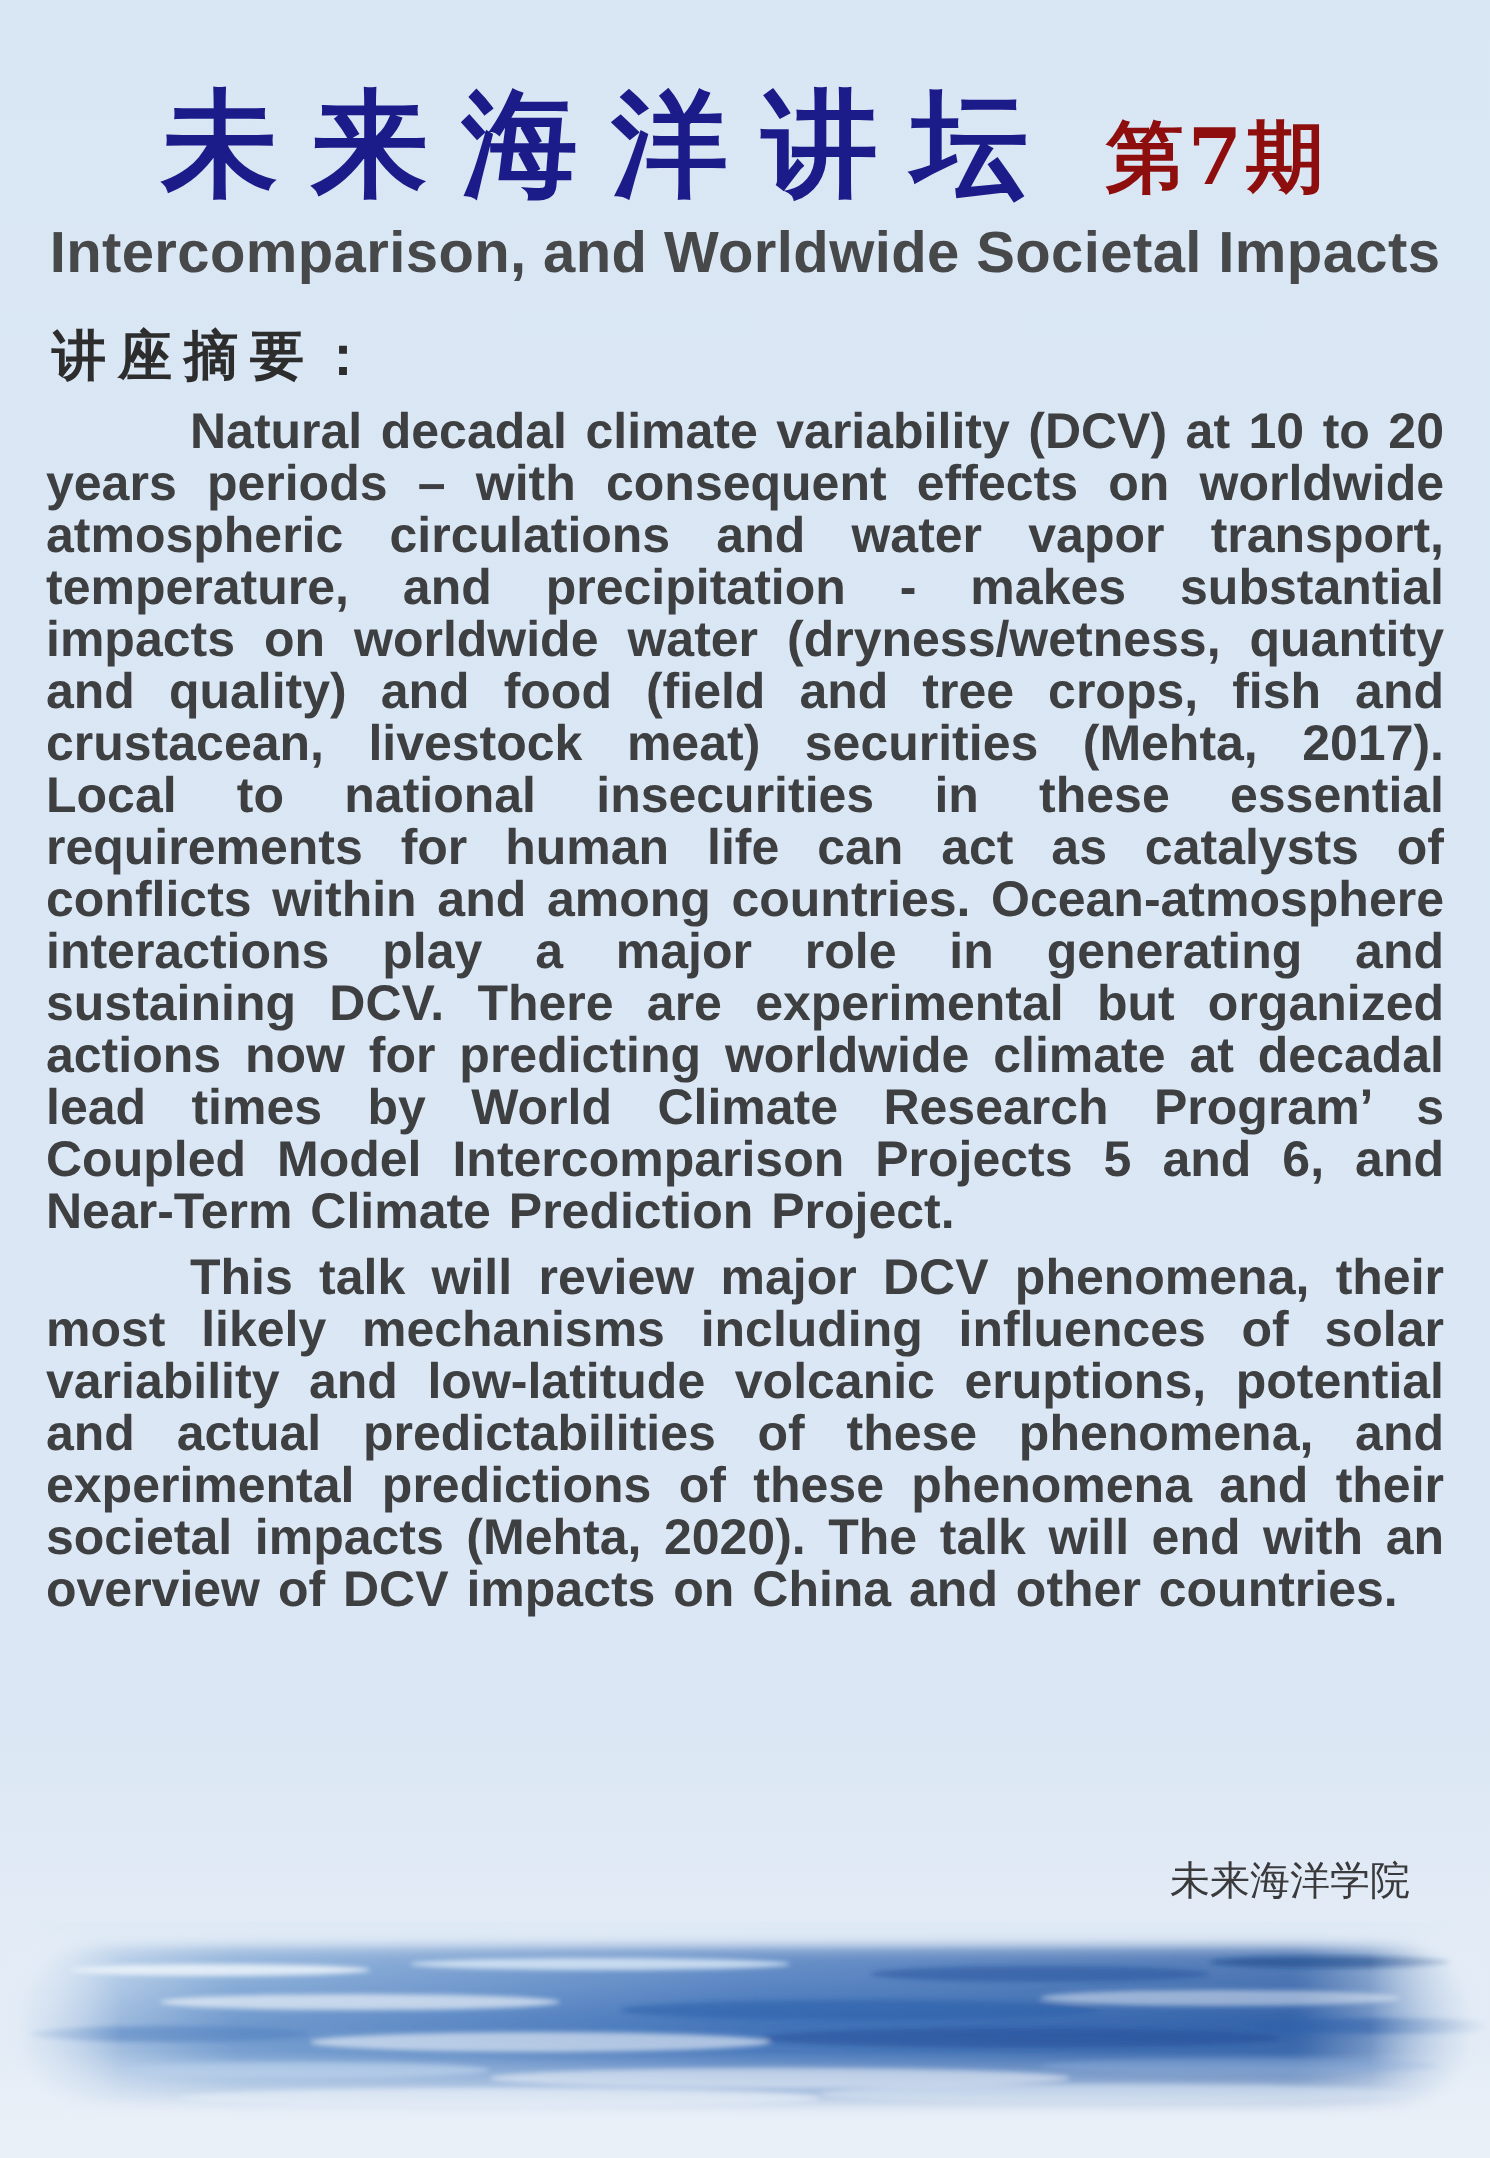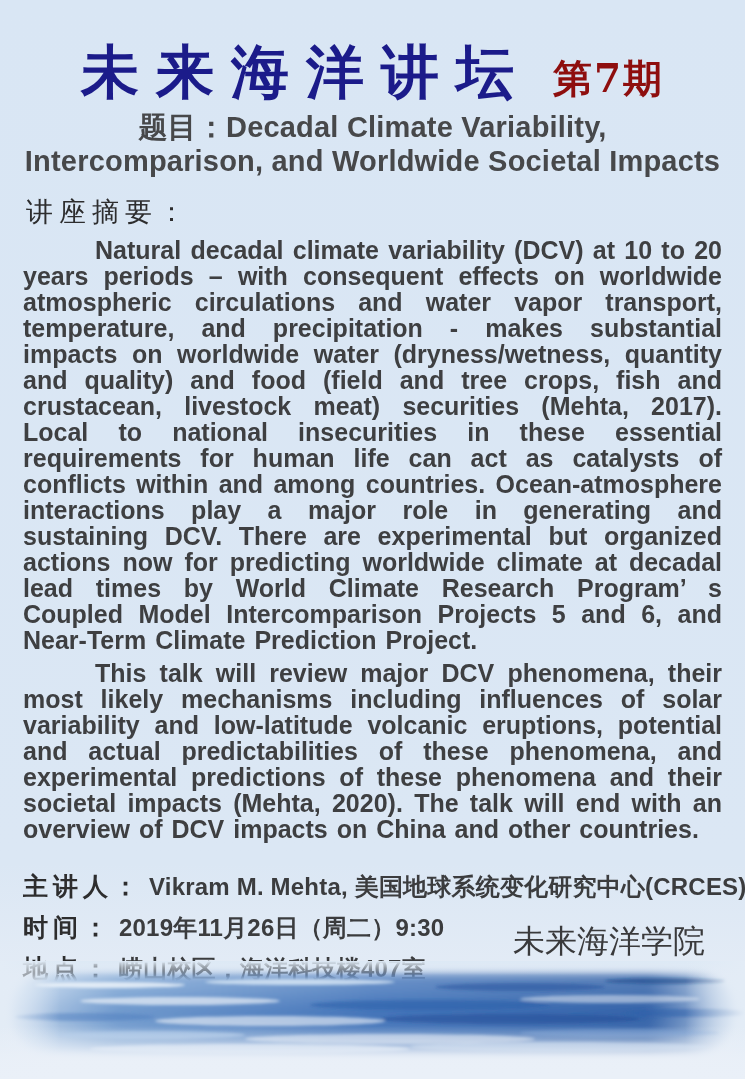--- a/index.html
+++ b/index.html
@@ -29,21 +29,21 @@
   }
   .topic{
     text-align:center;margin-top:4px;
     font-size:29px;font-weight:700;color:#47484a;
     line-height:34px;letter-spacing:0.2px;
   }
   
   .abstract-heading{
     margin:16px 17px 0 26px;
     font-family:"DejaVu Serif",serif;
-    font-size:27px;font-weight:400;color:#2d2d2e;
+    font-size:27px;font-weight:700;color:#2d2d2e;
     letter-spacing:6px;
   }
   .abstract p{
     margin:7px 23px 0 23px;
     font-size:25px;line-height:26px;font-weight:700;
     color:#3e3f41;
     text-align:justify;text-indent:72px;
     word-spacing:2px;
   }
   
@@ -57,60 +57,48 @@
     letter-spacing:5px;margin-right:6px;
   }
   .detail-value{
     font-size:24px;font-weight:700;color:#3b3c3e;
     letter-spacing:0.2px;
   }
   
   .signature{
     position:absolute;top:925px;right:40px;
     text-align:center;z-index:3;
-    font-size:32px;color:#3a3a3c;line-height:32px;font-weight:500;font-family:Liberation Serif, serif;
+    font-size:20px;color:#3a3a3c;line-height:32px;font-weight:500;font-family:Liberation Serif, serif;
   }
   
   .ocean{
     position:absolute;left:0;bottom:0;width:745px;height:118px;z-index:1;
     display:block;
   }
 </style>
 </head>
 <body>
 
 <div class="poster">
 
   <div class="title-row">
     <span class="main-title">未来海洋讲坛</span>
     <span class="issue-no">第7期</span>
   </div>
 
   <div class="topic">
-    <div>题目：Decadal Climate Variability,</div>
     <div>Intercomparison, and Worldwide Societal Impacts</div>
   </div>
 
   <div class="abstract">
     <div class="abstract-heading">讲座摘要：</div>
     <p>Natural decadal climate variability (DCV) at 10 to 20 years periods – with consequent effects on worldwide atmospheric circulations and water vapor transport, temperature, and precipitation - makes substantial impacts on worldwide water (dryness/wetness, quantity and quality) and food (field and tree crops, fish and crustacean, livestock meat) securities (Mehta, 2017).  Local to national insecurities in these essential requirements for human life can act as catalysts of conflicts within and among countries. Ocean-atmosphere interactions play a major role in generating and sustaining DCV.  There are experimental but organized actions now for predicting worldwide climate at decadal lead times by World Climate Research Program’ s Coupled Model Intercomparison Projects 5 and 6, and Near-Term Climate Prediction Project.</p>
     <p>This talk will review major DCV phenomena, their most likely mechanisms including influences of solar variability and low-latitude volcanic eruptions, potential and actual predictabilities of these phenomena, and experimental predictions of these phenomena and their societal impacts (Mehta, 2020).  The talk will end with an overview of DCV impacts on China and other countries.</p>
   </div>
 
-  <div class="details">
-    <div class="detail-row">
-      <span class="detail-label">主讲人：</span><span class="detail-value">Vikram M. Mehta, 美国地球系统变化研究中心(CRCES)</span>
-    </div>
-    <div class="detail-row">
-      <span class="detail-label">时间：</span><span class="detail-value">2019年11月26日（周二）9:30</span>
-    </div>
-    <div class="detail-row">
-      <span class="detail-label">地点：</span><span class="detail-value">崂山校区，海洋科技楼407室</span>
-    </div>
-  </div>
 
   <div class="signature">
     <div>未来海洋学院</div>
   </div>
 
   <svg class="ocean" viewBox="0 0 745 118" preserveAspectRatio="none" aria-hidden="true">
     <defs>
       <linearGradient id="seaV" x1="0" y1="0" x2="0" y2="1">
         <stop offset="0" stop-color="#e2edf8"></stop>
         <stop offset="0.22" stop-color="#a5c3e4"></stop>

